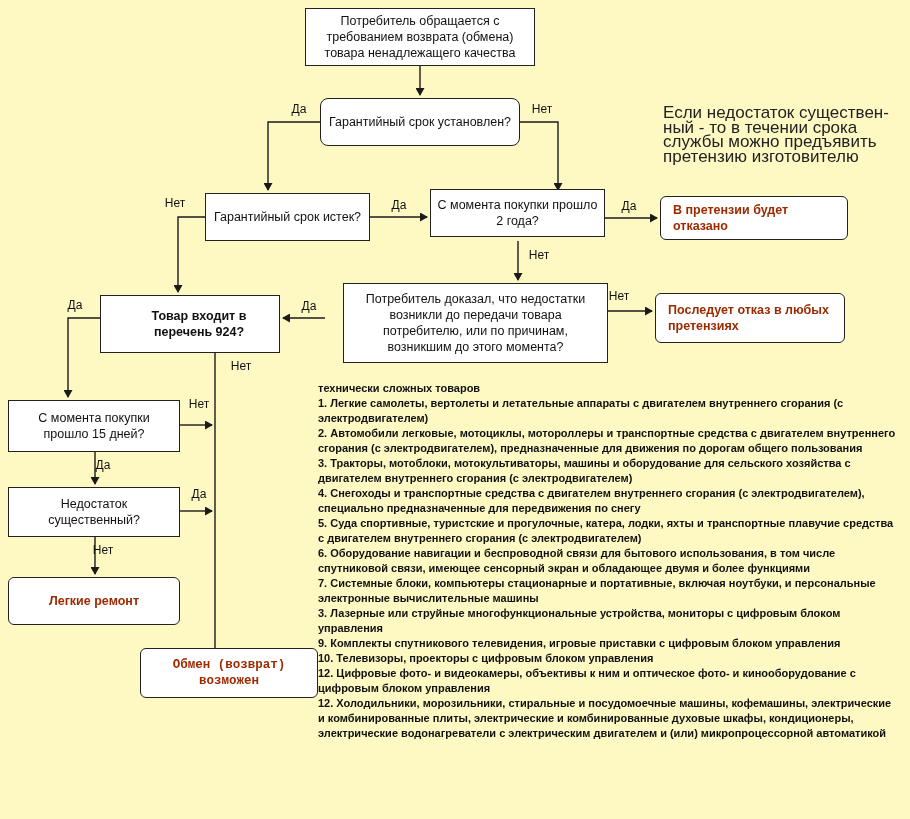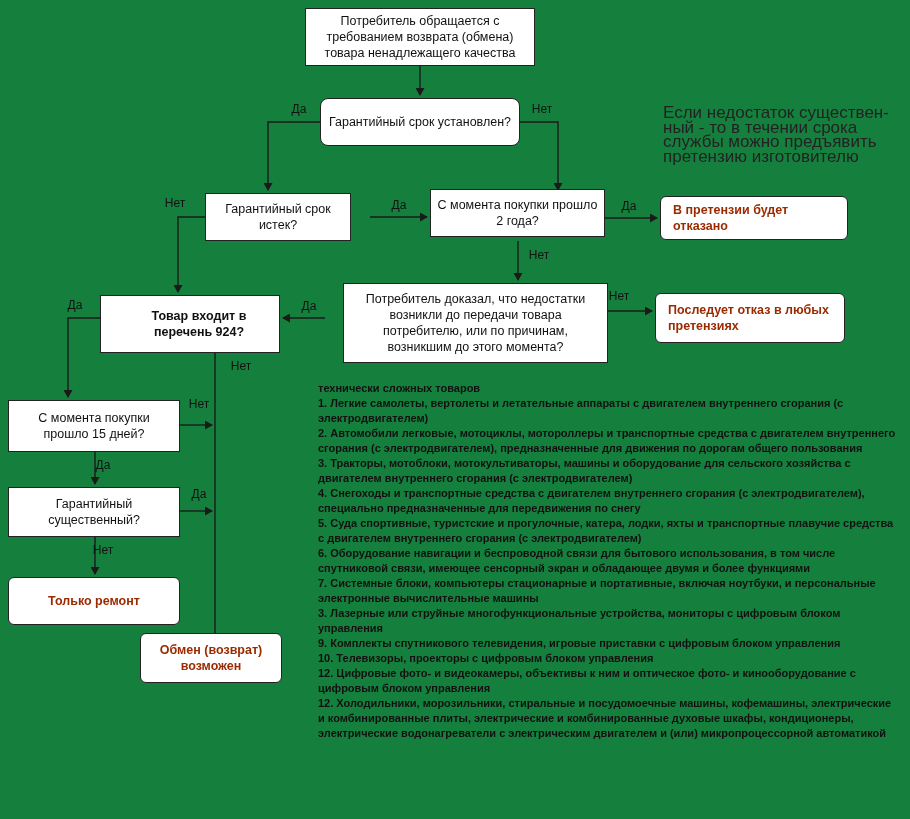--- a/index.html
+++ b/index.html
@@ -1,17 +1,17 @@
 <!DOCTYPE html>
 <html><head>
 <meta charset="utf-8">
 <style>
   html,body { margin:0; padding:0; background:#ffffff; }
   .canvas {
-    position:relative; width:910px; height:819px; background:#15803d;
+    position:relative; width:910px; height:819px; background:#fef9c3;
     font-family:"Liberation Sans", sans-serif; color:#111; overflow:hidden;
   }
   .connectors { position:absolute; left:0; top:0; width:910px; height:819px; pointer-events:none; }
   .node {
     position:absolute; box-sizing:border-box; border:1.5px solid #222; background:#fff;
     display:flex; align-items:center; justify-content:center; text-align:center;
     font-size:12.5px; line-height:1.3; padding:3px 6px; color:#111;
   }
   .node.bold { font-weight:bold;padding-left:24px; }
   .node.red  { color:#9b2a00; font-weight:bold;border-radius:6px; }
@@ -55,39 +55,39 @@
       <polyline points="95,452 95,484" marker-end="url(#arr)"></polyline>
       <polyline points="180,511 212,511" marker-end="url(#arr)"></polyline>
       <polyline points="95,537 95,574" marker-end="url(#arr)"></polyline>
     </g>
   </svg>
 
   <div class="node" style="left:305px;top:8px;width:230px;height:58px;">Потребитель обращается с требованием возврата (обмена) товара ненадлежащего качества</div>
 
   <div class="node" style="left:320px;top:98px;width:200px;height:48px;border-radius:8px;">Гарантийный срок установлен?</div>
 
-  <div class="node" style="left:205px;top:193px;width:146px;height:48px;">Гарантийный срок истек?</div>
+  <div class="node" style="left:205px;top:193px;width:165px;height:48px;">Гарантийный срок истек?</div>
 
   <div class="node" style="left:430px;top:189px;width:175px;height:48px;">С момента покупки прошло 2 года?</div>
 
   <div class="node red leftalign" style="left:660px;top:196px;width:188px;height:44px;">В претензии будет отказано</div>
 
   <div class="node" style="left:343px;top:283px;width:265px;height:80px;">Потребитель доказал, что недостатки возникли до передачи товара потребителю, или по причинам, возникшим до этого момента?</div>
 
   <div class="node red leftalign" style="left:655px;top:293px;width:190px;height:50px;">Последует отказ в любых претензиях</div>
 
   <div class="node bold" style="left:100px;top:295px;width:180px;height:58px;">Товар входит в перечень 924?</div>
 
   <div class="node" style="left:8px;top:400px;width:172px;height:52px;">С момента покупки прошло 15 дней?</div>
 
-  <div class="node" style="left:8px;top:487px;width:172px;height:50px;">Гарантийный существенный?</div>
+  <div class="node" style="left:8px;top:487px;width:172px;height:50px;">Недостаток существенный?</div>
 
-  <div class="node red" style="left:8px;top:577px;width:172px;height:48px;">Только ремонт</div>
+  <div class="node red" style="left:8px;top:577px;width:172px;height:48px;">Легкие ремонт</div>
 
-  <div class="node red" style="left:140px;top:633px;width:142px;height:50px;">Обмен (возврат) возможен</div>
+  <div class="node red" style="left:140px;top:648px;width:178px;height:50px;font-family:Liberation Mono, monospace;">Обмен (возврат) возможен</div>
 
   <div class="edge-label" style="left:282px;top:102px;">Да</div>
   <div class="edge-label" style="left:525px;top:102px;">Нет</div>
   <div class="edge-label" style="left:158px;top:196px;">Нет</div>
   <div class="edge-label" style="left:382px;top:198px;">Да</div>
   <div class="edge-label" style="left:612px;top:199px;">Да</div>
   <div class="edge-label" style="left:522px;top:248px;">Нет</div>
   <div class="edge-label" style="left:602px;top:289px;">Нет</div>
   <div class="edge-label" style="left:292px;top:299px;">Да</div>
   <div class="edge-label" style="left:58px;top:298px;">Да</div>

